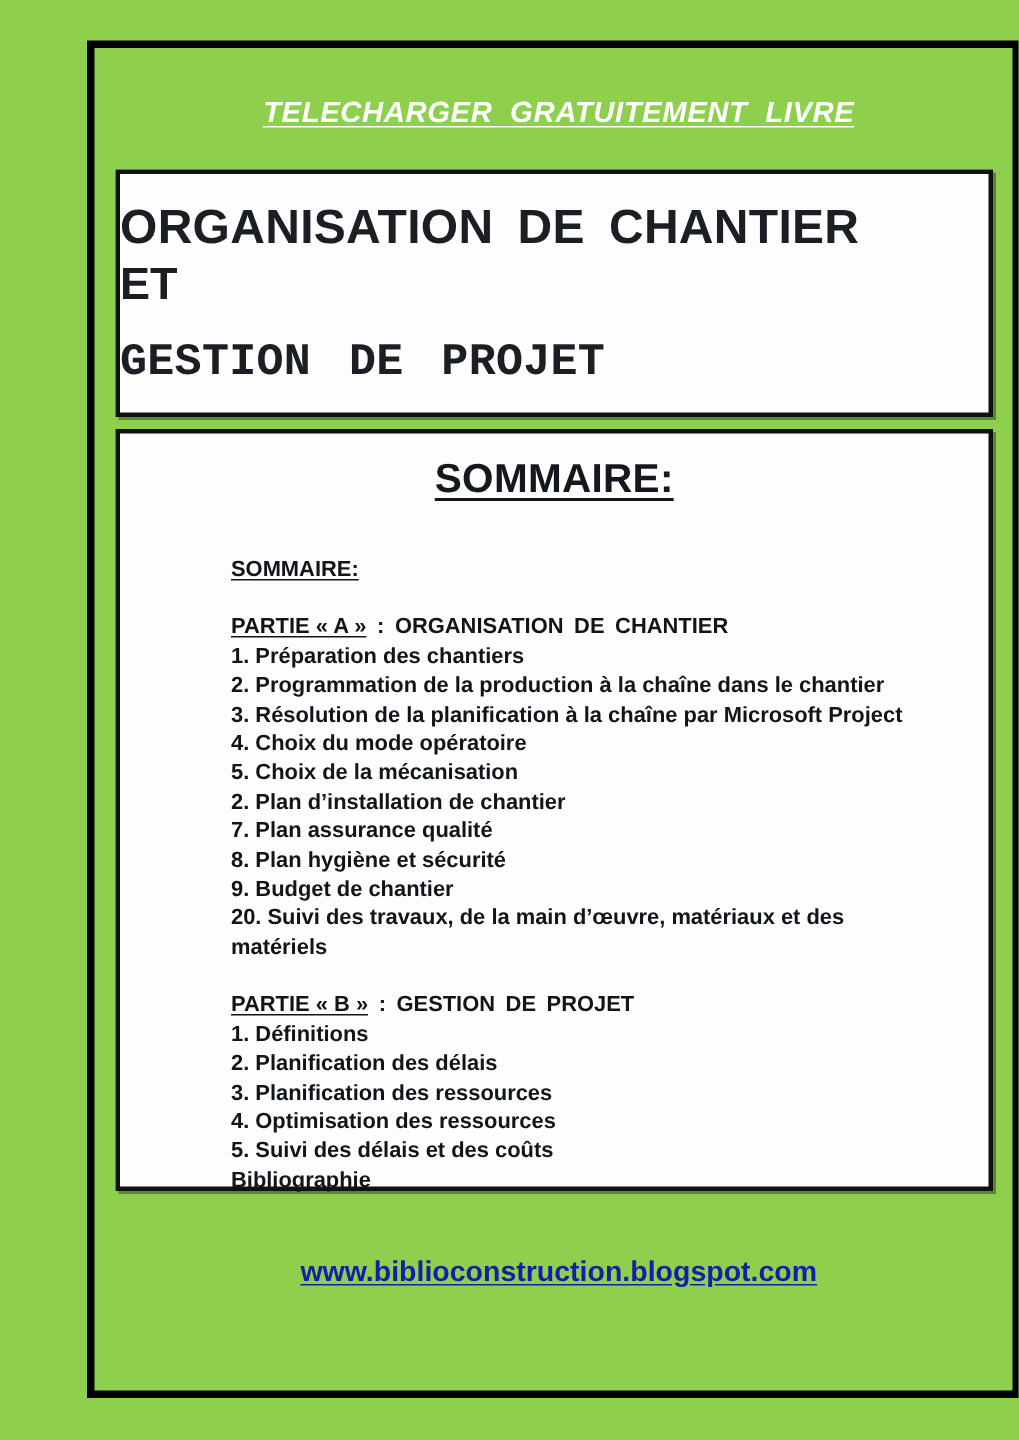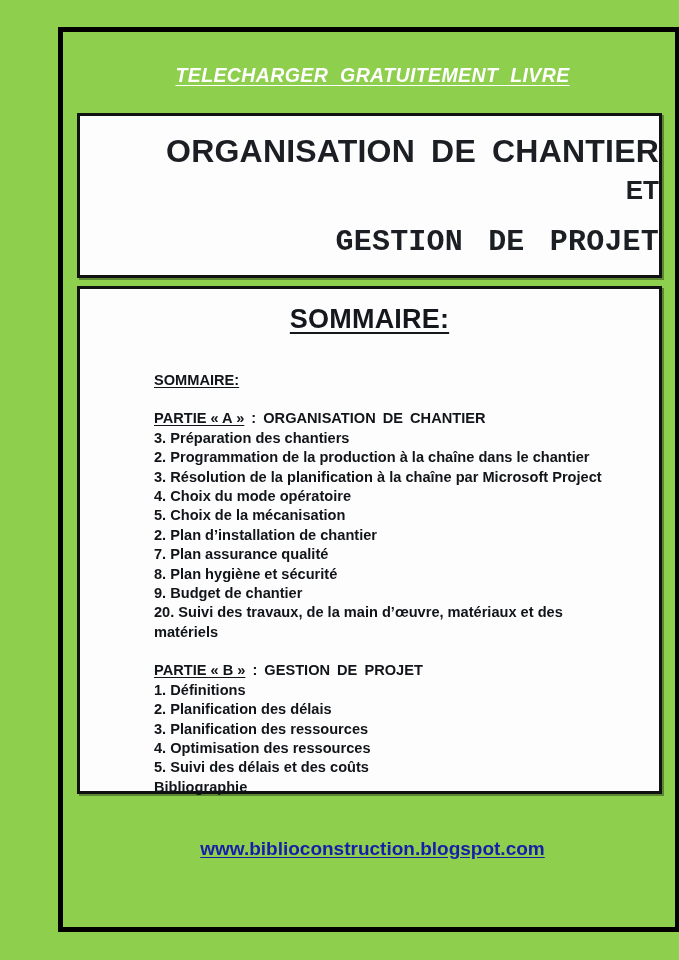--- a/index.html
+++ b/index.html
@@ -62,33 +62,33 @@
     top: 113px;
     width: 585px;
     height: 165px;
     background: #fdfdfd;
     border: 3px solid #111111;
     box-sizing: border-box;
     box-shadow: 2px 2px 0 rgba(0,0,0,0.35);
     padding-top: 16px;
   }
   .title-line {
-    text-align: right;
+    text-align: left;
     color: #1b1f24;
     font-weight: bold;
     white-space: nowrap;
   }
   .title-line-1 {
     font-size: 32px;
     word-spacing: 7px;
     letter-spacing: 0.2px;
     line-height: 38px;
   }
   .title-line-2 {
-    font-size: 26px;
+    font-size: 30px;
     line-height: 40px;
   }
   .title-line-3 {
     font-size: 30px;
     word-spacing: 7px;
     letter-spacing: 0.2px;
     line-height: 48px;
     padding-top: 8px;
     font-family: Liberation Mono, monospace;
   }
@@ -195,21 +195,21 @@
     <div class="toc">
 
       <div class="toc-sub">
         <span class="toc-label">SOMMAIRE:</span>
       </div>
 
       <div class="part-heading">
         <span class="toc-label">PARTIE « A »</span><span class="part-title"> : ORGANISATION  DE  CHANTIER</span>
       </div>
 
-      <div class="toc-item">3. Préparation des chantiers</div>
+      <div class="toc-item">1. Préparation des chantiers</div>
       <div class="toc-item">2. Programmation de la production à la chaîne dans le chantier</div>
       <div class="toc-item">3. Résolution de la planification à la chaîne par Microsoft Project</div>
       <div class="toc-item">4. Choix du mode opératoire</div>
       <div class="toc-item">5. Choix de la mécanisation</div>
       <div class="toc-item">2. Plan d’installation de chantier</div>
       <div class="toc-item">7. Plan assurance qualité</div>
       <div class="toc-item">8. Plan hygiène et sécurité</div>
       <div class="toc-item">9. Budget de chantier</div>
       <div class="toc-item-wrap">20. Suivi des travaux, de la main d’œuvre, matériaux et des matériels</div>
 

